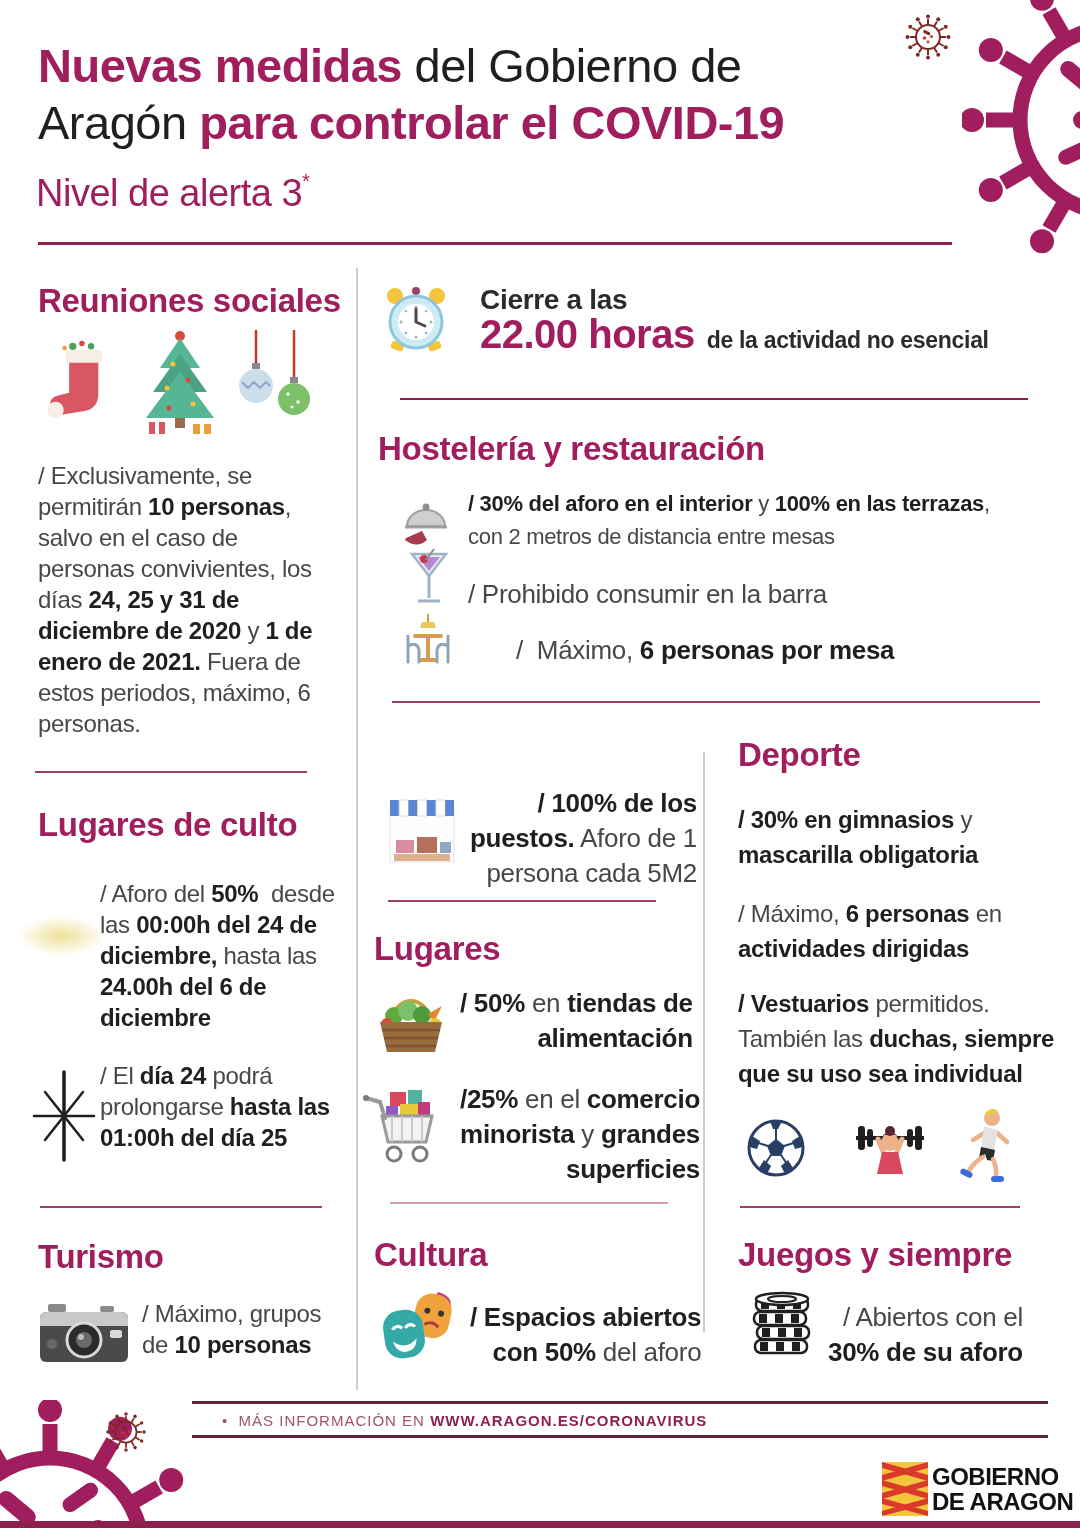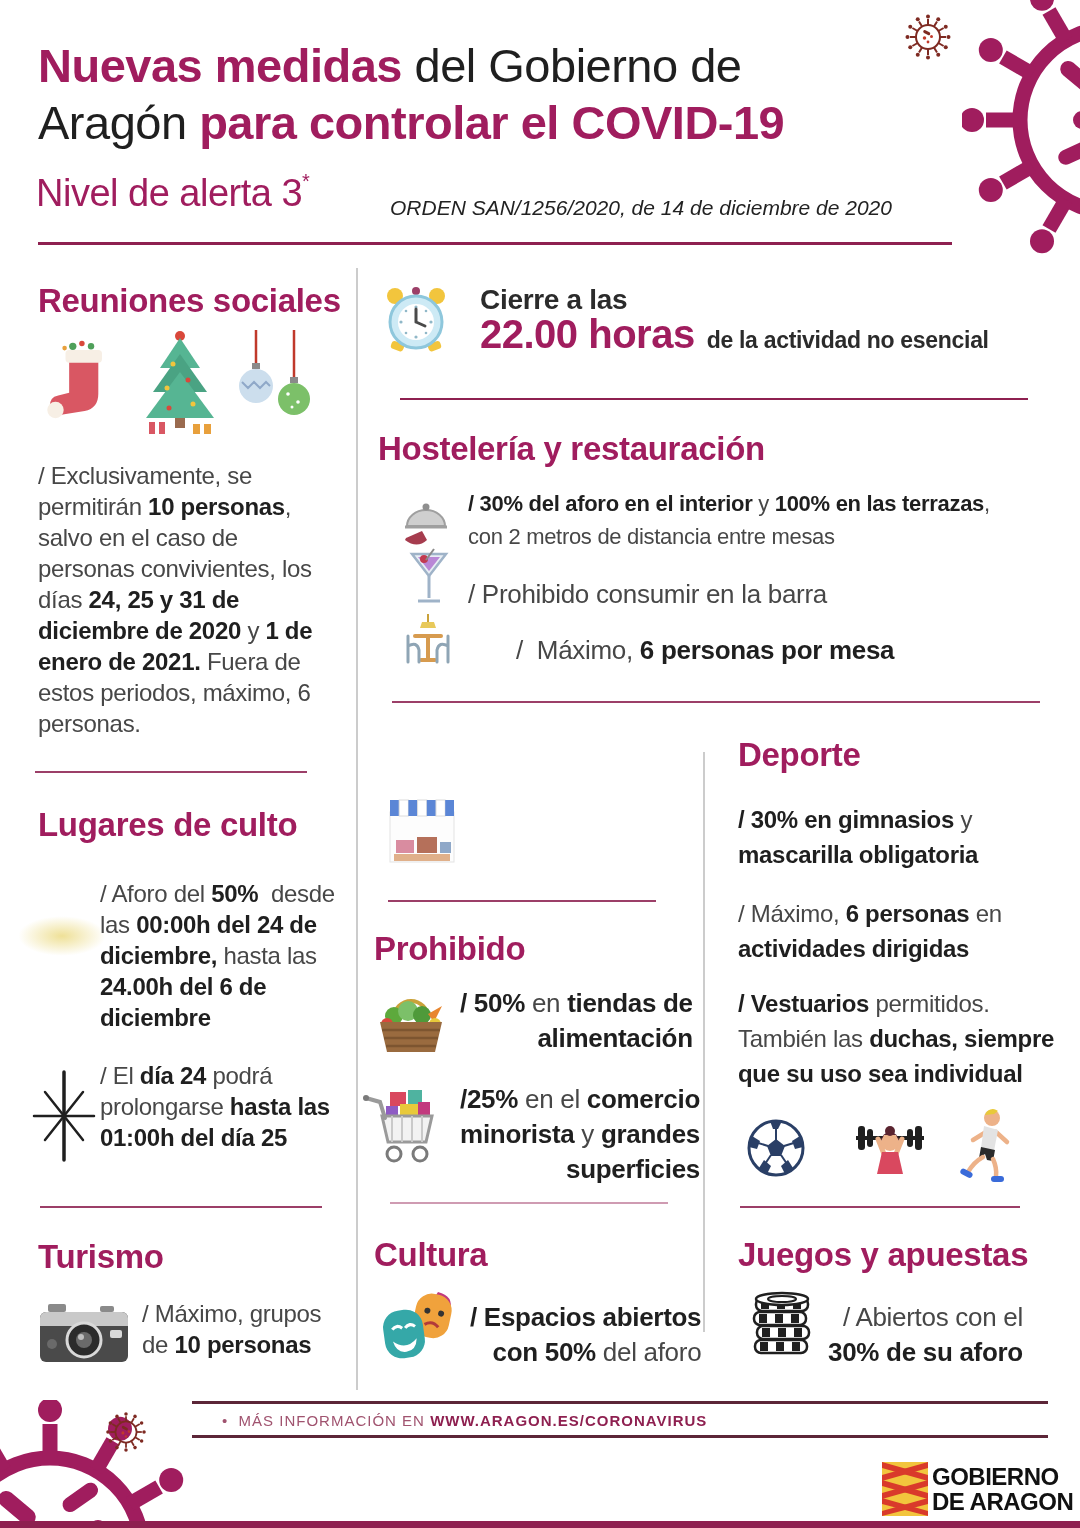--- a/index.html
+++ b/index.html
@@ -124,21 +124,20 @@
             <circle cx="57" cy="49" r="3"></circle>
             <circle cx="50" cy="60" r="2.8"></circle>
         </g>
       </g>
     </defs>
   </svg>
 
   <div class="abs title" style="left:38px;top:40px;"><span class="b accent">Nuevas medidas</span><span> del Gobierno de</span></div>
   <div class="abs title" style="left:38px;top:97px;"><span>Aragón </span><span class="b accent">para controlar el COVID-19</span></div>
   <div class="abs alert" style="left:36px;top:170px;"><span>Nivel de alerta 3</span><sup>*</sup></div>
-  <div class="abs orden" style="left:390px;top:196px;">ORDEN SAN/1256/2020, de 14 de diciembre de 2020</div>
   <div class="abs hline" style="left:38px;top:242px;width:914px;height:3px;"></div>
 
   <div class="abs" style="left:962px;top:-30px;width:300px;height:300px;">
     <svg viewBox="0 0 300 300">
         <use href="#virusBig"></use>
       </svg>
   </div>
   <div class="abs" style="left:903px;top:12px;width:50px;height:50px;">
     <svg viewBox="0 0 100 100">
         <use href="#virusSmall"></use>
@@ -322,23 +321,26 @@
         <rect x="42.8" y="4" width="9.2" height="16" fill="#5b86d6"></rect>
           <rect x="52" y="4" width="9.2" height="16" fill="#fff" stroke="#dcdcdc"></rect>
         <rect x="61.2" y="4" width="8.8" height="16" fill="#5b86d6"></rect>
       </g>
       <rect x="12" y="44" width="18" height="13" fill="#d98ca0"></rect>
       <rect x="33" y="41" width="20" height="16" fill="#b5705a"></rect>
       <rect x="56" y="46" width="11" height="11" fill="#8fa8c8"></rect>
       <rect x="10" y="58" width="56" height="7" fill="#e0b08a"></rect>
     </svg>
   </div>
+  <div class="abs txt txt-m" style="left:470px;top:786px;"><span class="b">/ 100% de los
+puestos.</span><span> Aforo de 1
+persona cada 5M2</span></div>
   <div class="abs divider" style="left:388px;top:900px;width:268px;height:2px;"></div>
 
-  <div class="abs h" style="left:374px;top:930px;">Prohibido</div>
+  <div class="abs h" style="left:374px;top:930px;">Lugares</div>
   <div class="abs" style="left:372px;top:984px;width:78px;height:78px;">
     <svg viewBox="0 0 78 78">
       <path d="M22 34 a17 17 0 0 1 34 0" fill="none" stroke="#caa23a" stroke-width="4"></path>
       <circle cx="22" cy="32" r="9" fill="#5da93c"></circle>
         <circle cx="36" cy="27" r="10" fill="#7cc069"></circle>
         <circle cx="50" cy="31" r="9" fill="#4f9a3a"></circle>
       <polygon points="56,30 70,22 62,38" fill="#e8862f"></polygon>
       <circle cx="63" cy="40" r="6" fill="#e8c93a"></circle>
         <circle cx="15" cy="40" r="6" fill="#d9483b"></circle>
       <path d="M8 38 h62 l-7 30 h-48 z" fill="#9a6b3f"></path>
@@ -435,21 +437,21 @@
       <path d="M34 26 l-13 8 M44 26 l11 10" stroke="#edb289" stroke-width="4.5" stroke-linecap="round" fill="none"></path>
       <path d="M32 20 l14 4 -4 21 -13 -3 z" fill="#e3e3e3"></path>
       <path d="M29 41 l14 3 -2 11 -6 -1 -2 -6 -6 4 z" fill="#2b2b2b"></path>
       <path d="M31 51 q-9 5 -15 15 M41 53 q4 9 3 17" stroke="#edb289" stroke-width="4.5" fill="none" stroke-linecap="round"></path>
       <rect x="8" y="64" width="13" height="6" rx="3" fill="#3a6bd9" transform="rotate(28 14 67)"></rect>
       <rect x="39" y="70" width="13" height="6" rx="3" fill="#3a6bd9"></rect>
     </svg>
   </div>
   <div class="abs divider" style="left:740px;top:1206px;width:280px;height:2px;"></div>
 
-  <div class="abs h" style="left:738px;top:1236px;">Juegos y apuestas</div>
+  <div class="abs h" style="left:738px;top:1236px;">Juegos y siempre</div>
   <div class="abs" style="left:744px;top:1290px;width:74px;height:74px;">
     <svg viewBox="0 0 74 74">
       <g>
         <rect x="11" y="50" width="52" height="13" rx="6" fill="#fff" stroke="#1f1f1f" stroke-width="2.5"></rect>
         <rect x="16" y="52" width="8" height="9" fill="#1f1f1f"></rect>
           <rect x="32" y="52" width="8" height="9" fill="#1f1f1f"></rect>
           <rect x="48" y="52" width="8" height="9" fill="#1f1f1f"></rect>
       </g>
       <g>
         <rect x="13" y="36" width="52" height="13" rx="6" fill="#fff" stroke="#1f1f1f" stroke-width="2.5"></rect>

